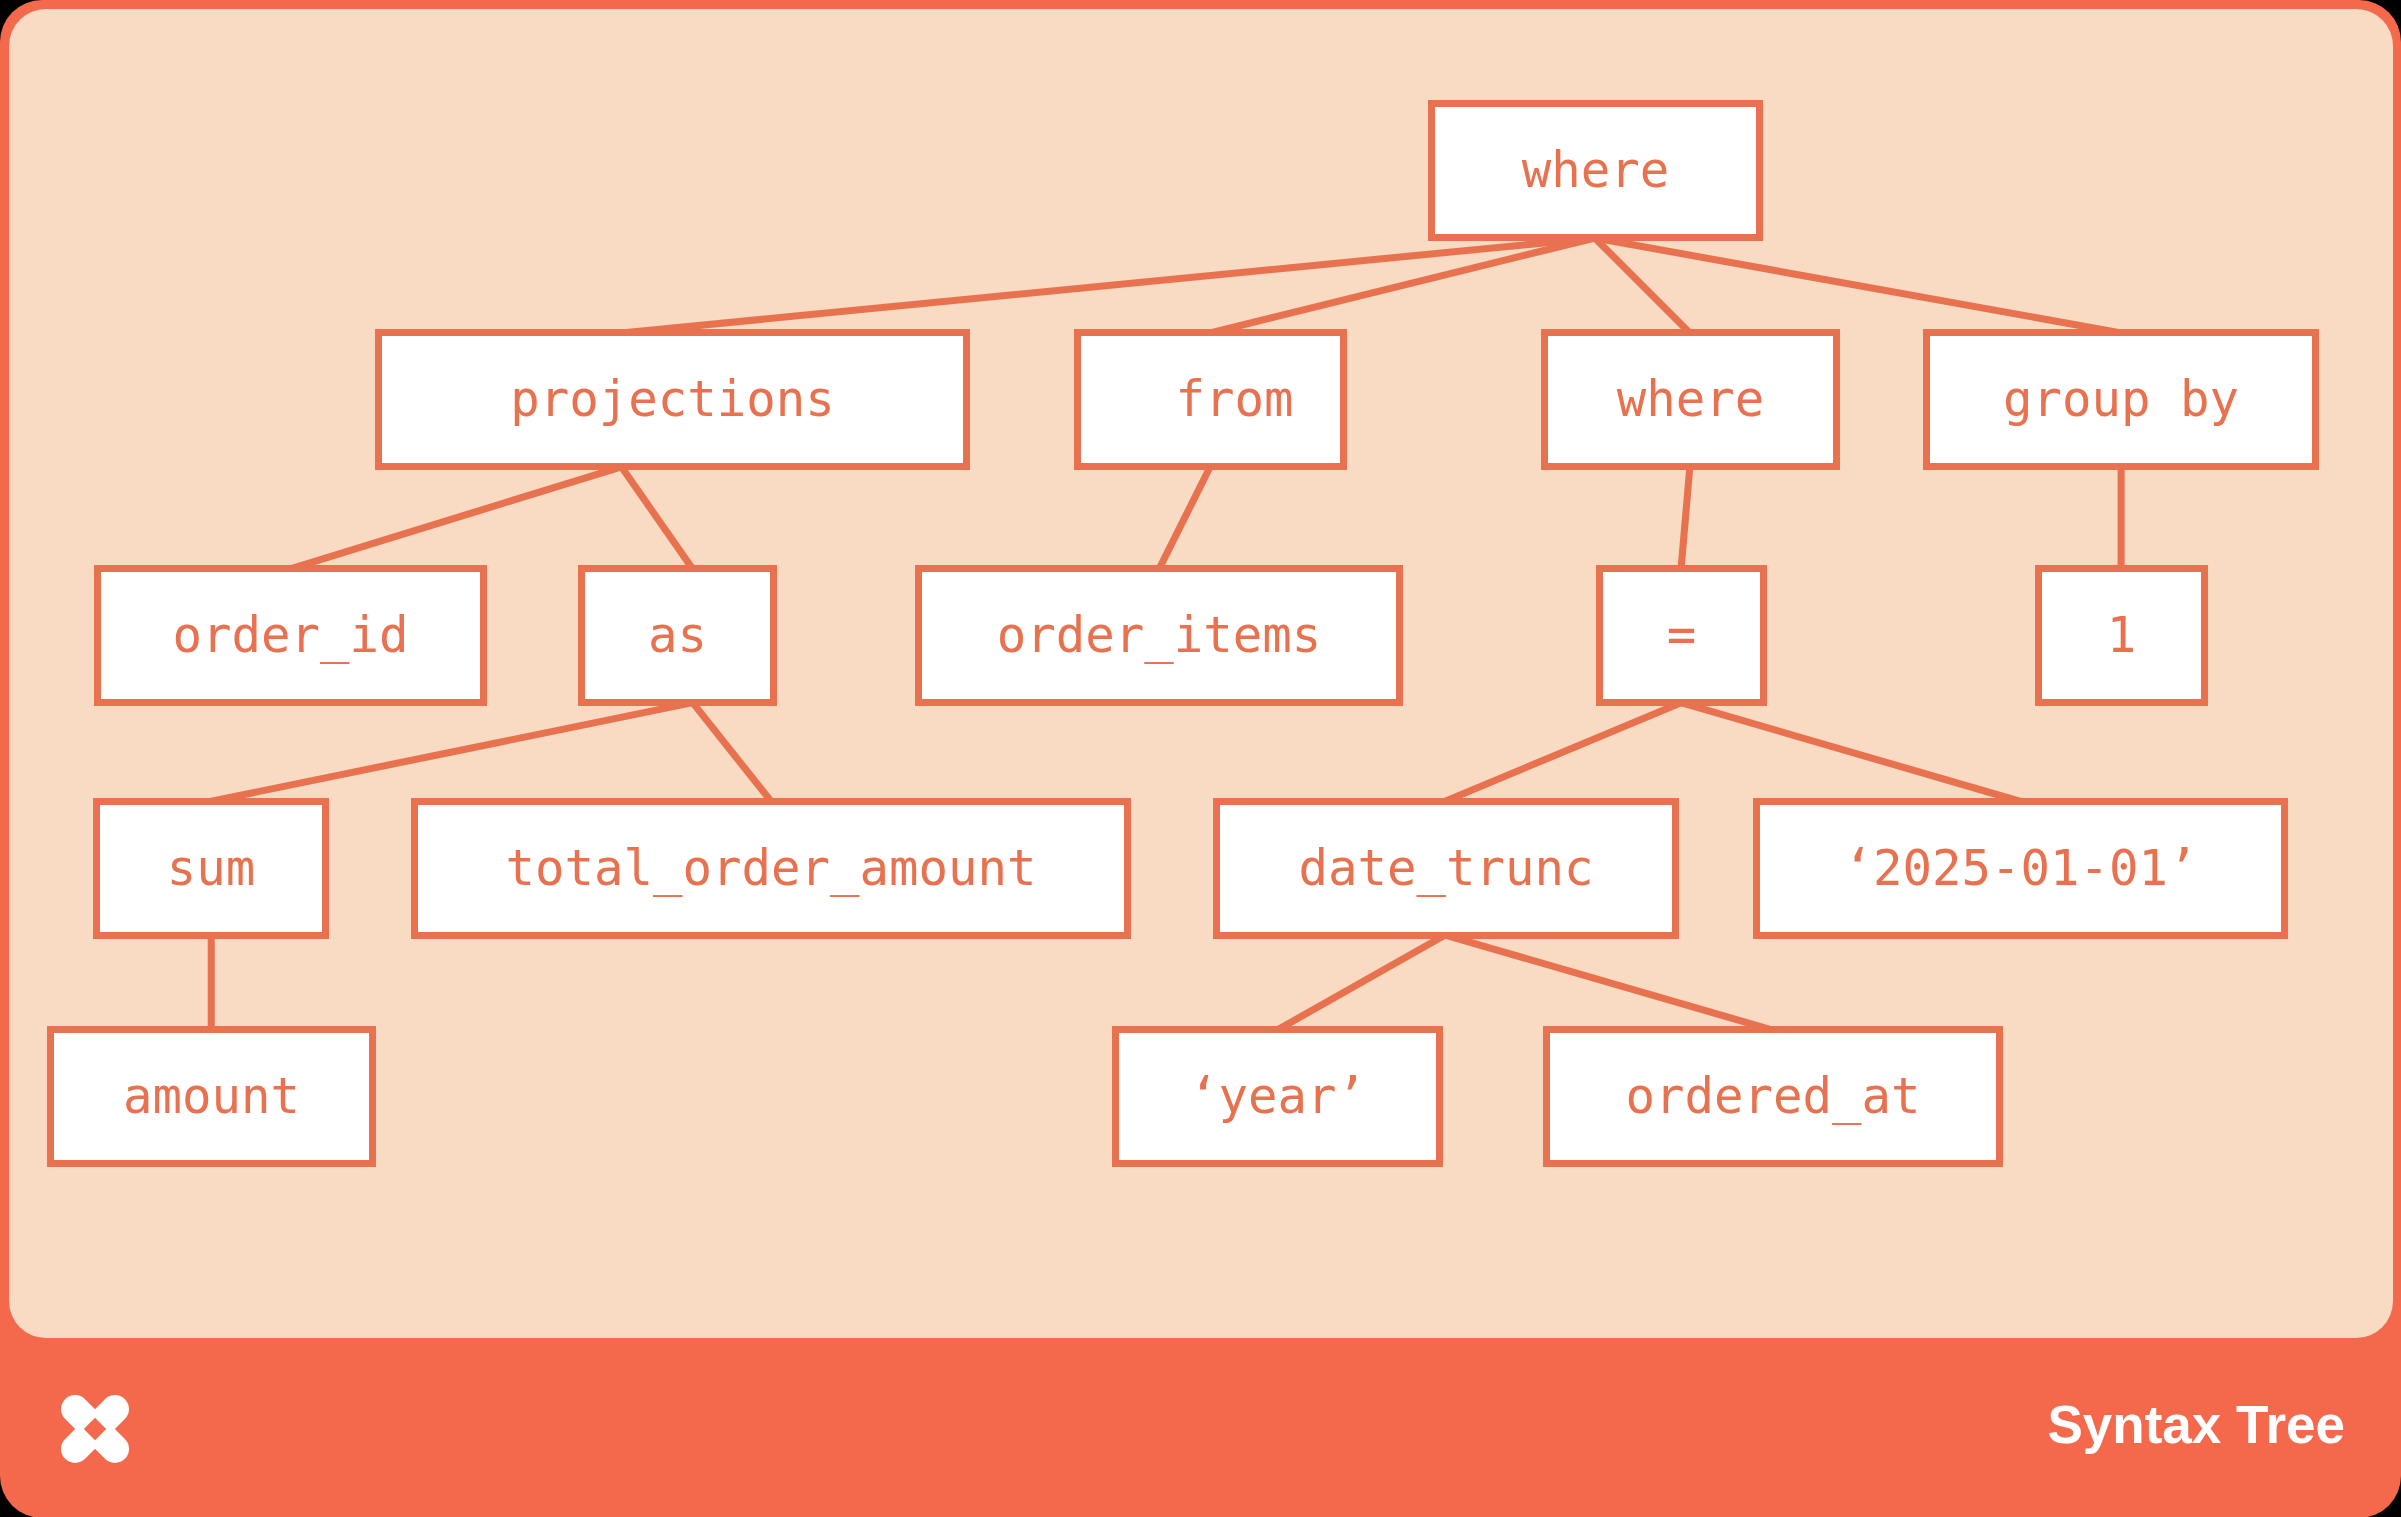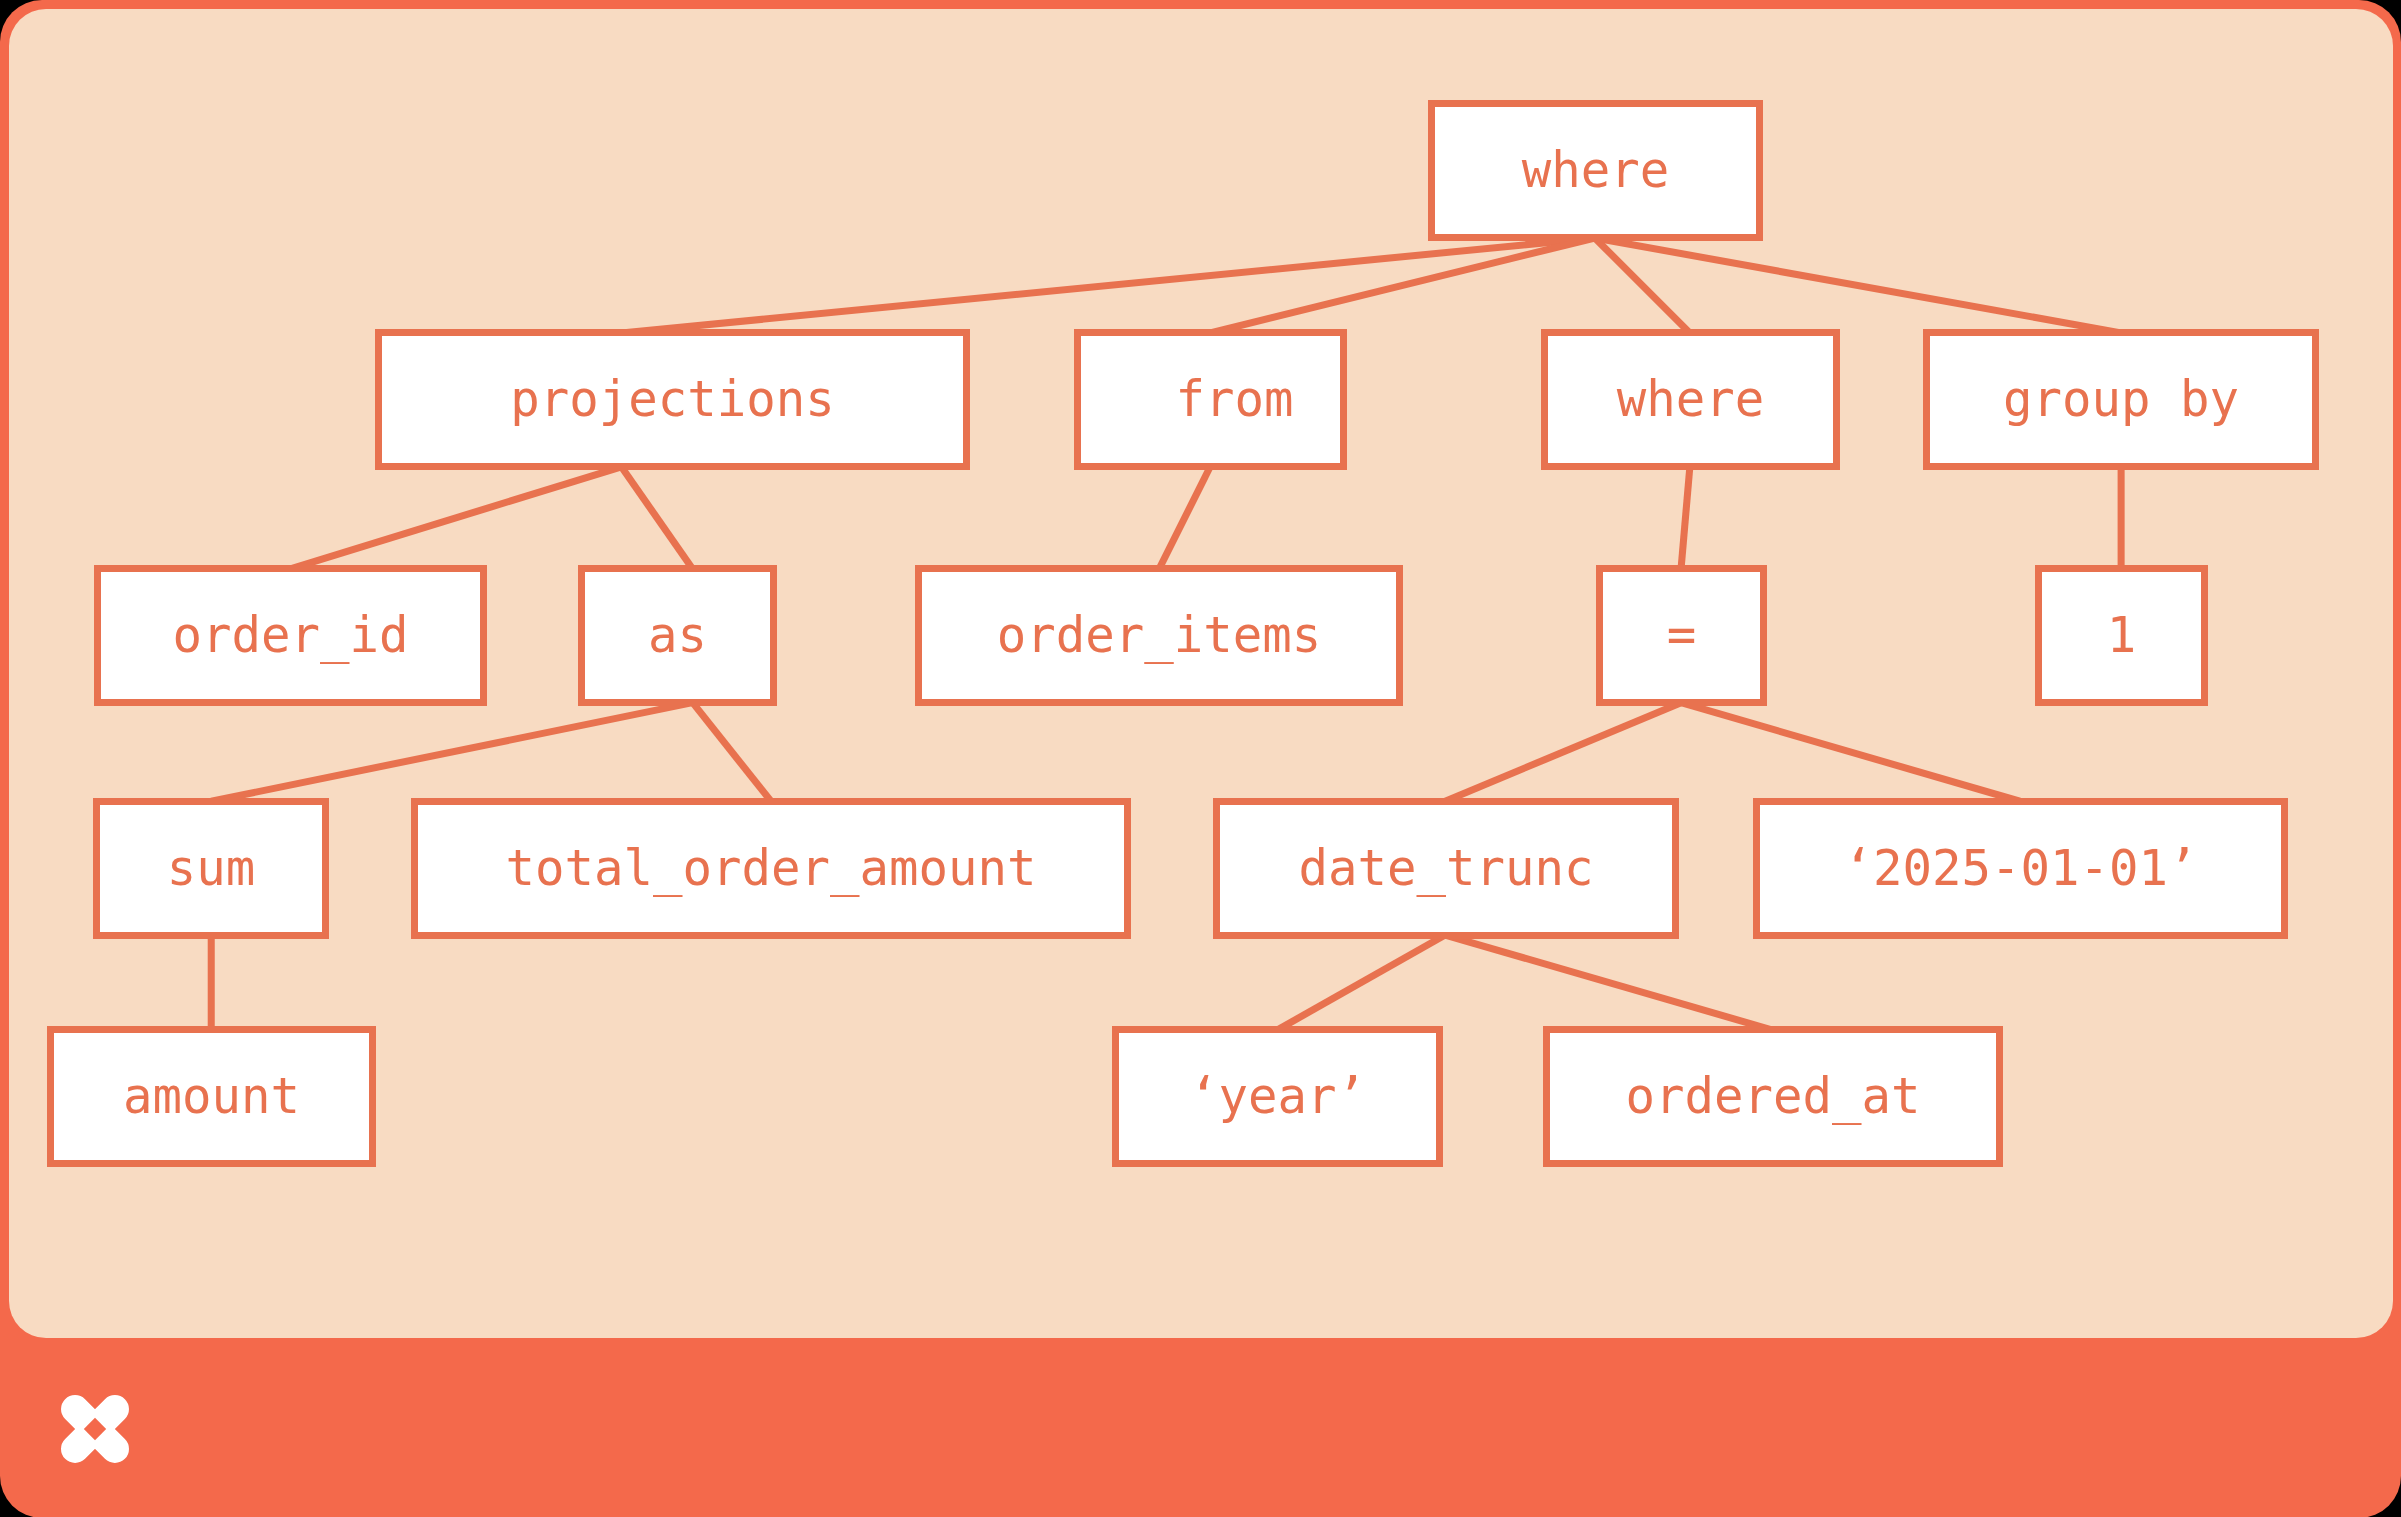--- a/index.html
+++ b/index.html
@@ -103,16 +103,17 @@
         <div class="node" style="left: 1112px; top: 1026px; width: 331px;">‘year’</div>
         <div class="node" style="left: 1543px; top: 1026px; width: 460px;">ordered_at</div>
       </div>
 
     <svg class="footer-logo" viewBox="0 0 100 100" xmlns="http://www.w3.org/2000/svg">
       <rect x="34" y="2" width="32" height="96" rx="16" fill="#FFFFFF" transform="rotate(45 50 50)"></rect>
       <rect x="34" y="2" width="32" height="96" rx="16" fill="#FFFFFF" transform="rotate(-45 50 50)"></rect>
       <rect x="41" y="41" width="18" height="18" fill="#F4694B" transform="rotate(45 50 50)"></rect>
     </svg>
 
+    <div class="footer-title">Syntax Tree</div>
 
   </div>
 </div>
 
 
 </body></html>

